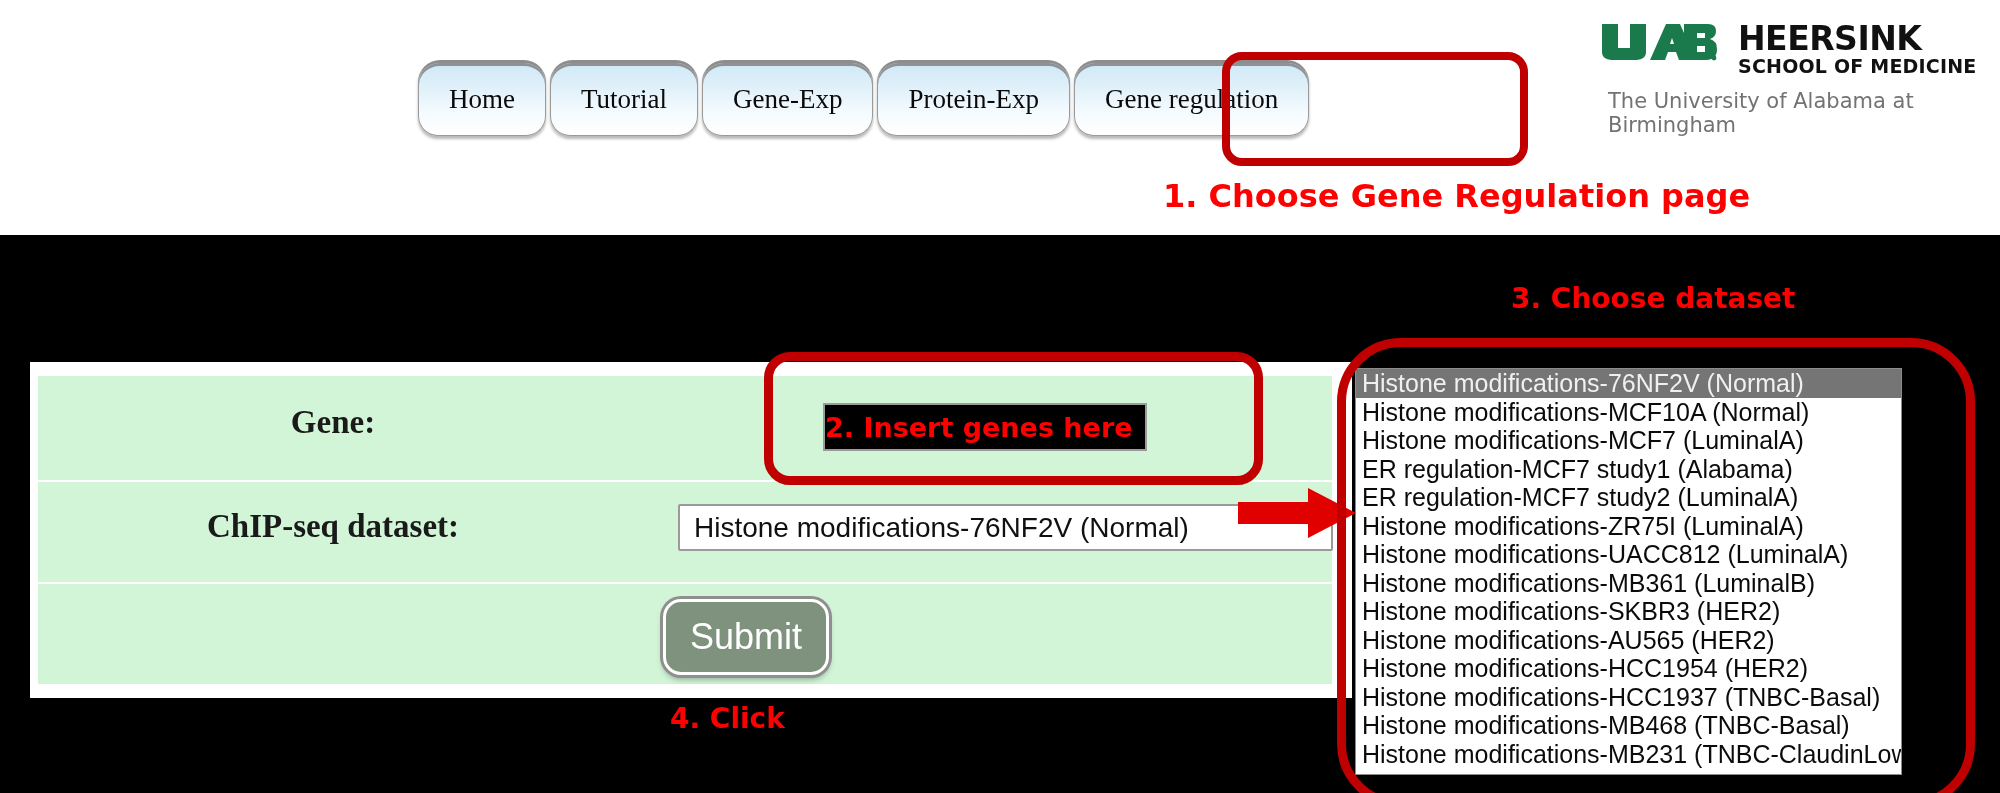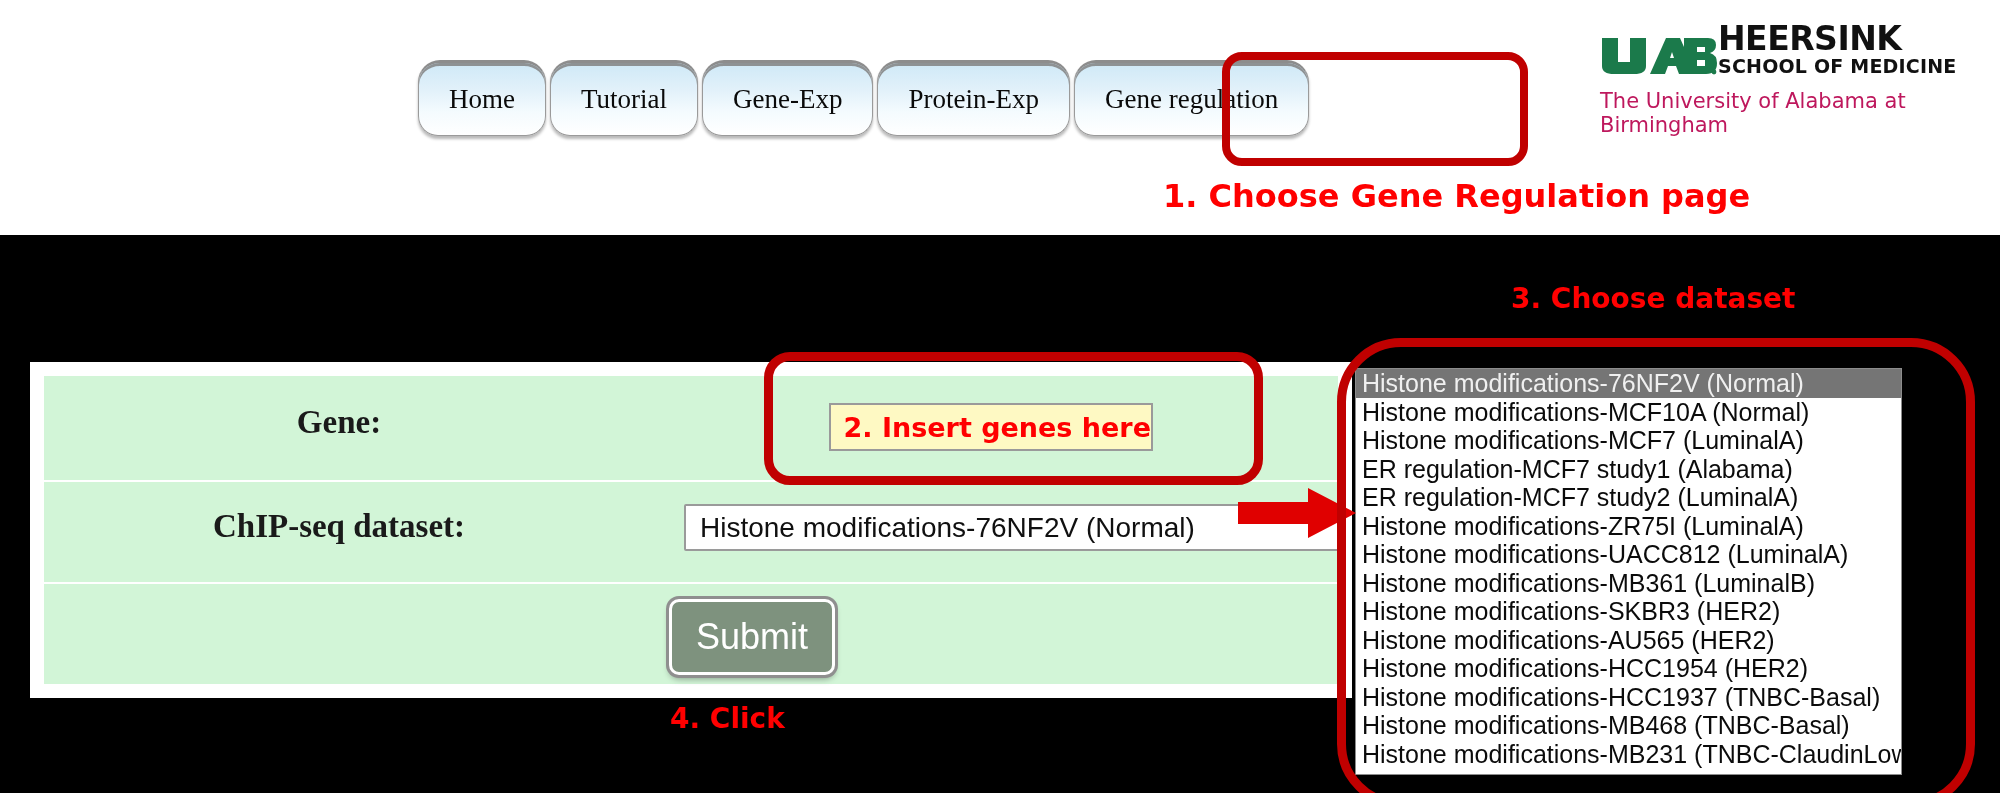--- a/index.html
+++ b/index.html
@@ -76,34 +76,34 @@
     display:flex;align-items:center;justify-content:center;
     padding:0 30px;
     font-family:"Liberation Serif", serif;
     font-size:27px;color:#0a0a0a;
     cursor:pointer;
     white-space:nowrap;
   }
 
   
   #uab{position:absolute;left:1600px;top:22px;width:400px;}
-  #uab-row{display:flex;align-items:flex-end;gap:0;}
+  #uab-row{display:flex;align-items:flex-start;gap:20px;}
   #uab-mark{width:118px;height:40px;display:block;}
   #uab-right{display:flex;flex-direction:column;line-height:1;}
   #uab-heersink{
     font-family:"DejaVu Sans", sans-serif;font-weight:bold;font-size:33px;
     color:#111;letter-spacing:-.5px;
   }
   #uab-som{
     font-family:"DejaVu Sans", sans-serif;font-weight:bold;font-size:19px;
     color:#111;letter-spacing:.2px;margin-top:2px;
   }
   #uab-univ{
     margin-top:13px;
-    font-family:"DejaVu Sans", sans-serif;font-size:21px;color:#be185d;
+    font-family:"DejaVu Sans", sans-serif;font-size:21px;color:#737373;margin-left:8px;
   }
   #uab-dept{
     margin-top:11px;
     font-family:"DejaVu Sans", sans-serif;font-weight:bold;font-size:15px;color:#111;
   }
 
   
   .anno-text{
     position:absolute;
     font-family:"DejaVu Sans", sans-serif;
@@ -128,40 +128,40 @@
   #body-black{
     position:absolute;left:0;top:235px;width:2000px;height:558px;background:#000000;
   }
 
   
   #form-card{
     position:absolute;left:30px;top:362px;width:1322px;height:336px;
     background:#ffffff;
   }
   .form-row{
-    position:absolute;left:14px;width:1294px;
+    position:absolute;left:8px;width:1294px;
     background:#d2f5d7;
   }
   #row1{top:14px;height:104px;}
   #row2{top:120px;height:100px;}
   #row3{top:222px;height:100px;}
 
   .form-label{
     position:absolute;left:0;width:590px;text-align:center;
     font-family:"Liberation Serif", serif;font-weight:bold;
     font-size:33px;color:#1a1a1a;
   }
   #label-gene{top:28px;}
   #label-dataset{top:26px;}
 
   
   #gene-input{
     position:absolute;left:785px;top:27px;width:320px;height:44px;
-    background:#fef9c3;border:2px solid #9a9a9a;
-    display:flex;align-items:center;justify-content:flex-end;
+    background:#000000;border:2px solid #9a9a9a;
+    display:flex;align-items:center;justify-content:flex-start;
   }
   #gene-input-text{
     font-family:"DejaVu Sans", sans-serif;font-weight:bold;
     font-size:27px;color:#ff0000;white-space:nowrap;
   }
 
   
   #dataset-select{
     position:absolute;left:640px;top:22px;width:655px;height:47px;
     background:#ffffff;border:2px solid #9a9a9a;border-radius:2px;
@@ -171,21 +171,21 @@
   #dataset-select-text{
     font-family:"Liberation Sans", sans-serif;font-size:28px;color:#101010;
     white-space:nowrap;
   }
 
   
   #submit-btn{
     position:absolute;left:625px;top:15px;width:160px;height:70px;
     background:#7e927e;
     border:3px solid #ffffff;
-    border-radius:10px;
+    border-radius:18px;
     box-shadow:0 0 0 3px #8f8f8f, 0 4px 6px rgba(0,0,0,.35);
     display:flex;align-items:center;justify-content:center;
     cursor:pointer;
   }
   #submit-btn-text{
     font-family:"Liberation Sans", sans-serif;font-size:36px;color:#ffffff;
   }
 
   
   #arrow{position:absolute;left:1238px;top:486px;width:120px;height:54px;}

